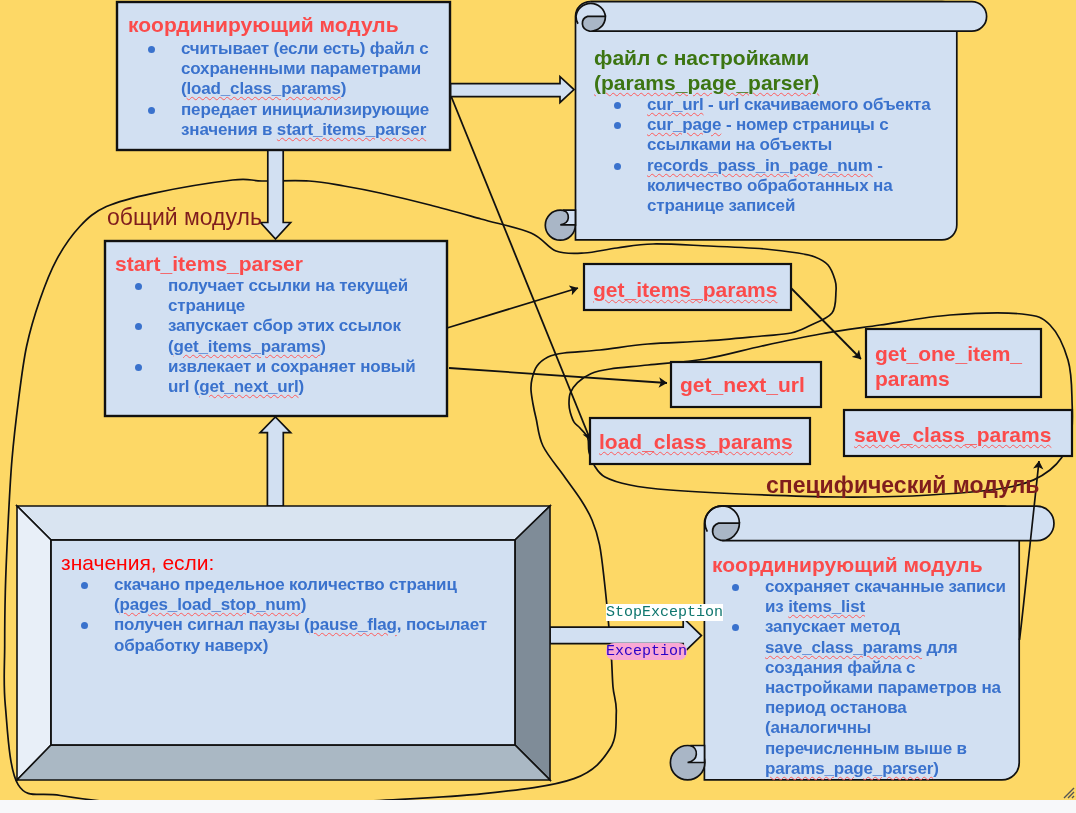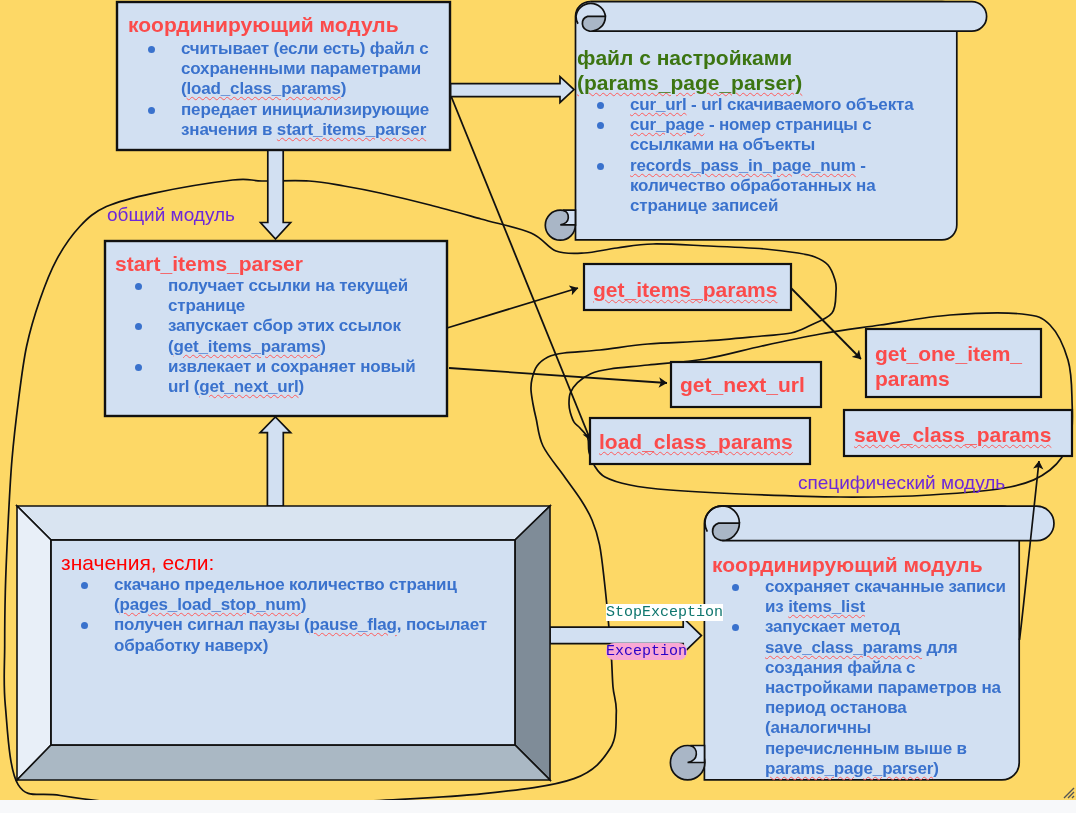--- a/index.html
+++ b/index.html
@@ -21,21 +21,21 @@
   .block{position:absolute;}
   .t-title{font-weight:bold;font-size:21px;line-height:25px;white-space:nowrap;}
   .t-gap{padding-bottom:2px;}
   .stopred{color:#ff0000;font-weight:normal;font-size:21px;}
   .blist{list-style:none;margin:0;padding:0;}
   .blist li{position:relative;padding-left:53px;font-weight:bold;font-size:17px;
             letter-spacing:-0.16px;line-height:20.2px;color:#3a72cd;white-space:nowrap;}
   .blist li::before{content:"";position:absolute;left:20px;top:7px;
             width:7px;height:7px;border-radius:50%;background:#3a72cd;}
   .mbox{font-weight:bold;font-size:21px;line-height:25px;color:#fb4b4b;}
-  .lbl{font-size:19px;color:#6d28d9;}
+  .lbl{font-size:23px;color:#7f1d1d;}
 </style>
 </head>
 <body>
 
 <div id="page">
   <div id="canvas">
     <svg id="shapes" viewBox="0 0 1076 800" xmlns="http://www.w3.org/2000/svg">
       <defs>
         <marker id="ah" viewBox="0 0 8.5 11" refX="8.3" refY="5.5" markerWidth="8.5" markerHeight="11" markerUnits="userSpaceOnUse" orient="auto-start-reverse">
           <path d="M0.2,0.3 L8.5,5.5 L0.2,10.7 L2.2,5.5 Z" fill="#111"></path>
@@ -112,21 +112,21 @@
     </svg>
 
     <div class="block" style="left:128px;top:12px;width:320px;">
       <div class="t-title t-gap red">координирующий модуль</div>
       <ul class="blist">
           <li>считывает (если есть) файл с<br>сохраненными параметрами<br>(<span class="spell">load_class_params</span>)</li>
           <li>передает инициализирующие<br>значения в <span class="spell">start_items_parser</span></li>
         </ul>
     </div>
 
-    <div class="block" style="left:577px;top:45px;width:370px;">
+    <div class="block" style="left:594px;top:45px;width:370px;">
       <div class="t-title green">файл с настройками</div>
       <div class="t-title green spell">(params_page_parser)</div>
       <ul class="blist">
           <li><span class="spell">cur_url</span> - url скачиваемого объекта</li>
           <li><span class="spell">cur_page</span> - номер страницы с<br>ссылками на объекты</li>
           <li><span class="spell">records_pass_in_page_num</span> -<br>количество обработанных на<br>странице записей</li>
         </ul>
     </div>
 
     <div class="block" style="left:115px;top:251px;width:330px;">
@@ -154,21 +154,21 @@
 
     <div class="block" style="left:712px;top:552px;width:300px;">
       <div class="t-title red">координирующий модуль</div>
       <ul class="blist">
           <li>сохраняет скачанные записи<br>из <span class="spell">items_list</span></li>
           <li>запускает метод<br><span class="spell">save_class_params</span> для<br>создания файла с<br>настройками параметров на<br>период останова<br>(аналогичны<br>перечисленным выше в<br><span class="spell">params_page_parser</span>)</li>
         </ul>
     </div>
 
     <div class="txt lbl" style="left:107px;top:204px;">общий модуль</div>
-    <div class="txt lbl" style="left:798px;top:472px;">специфический модуль</div>
+    <div class="txt lbl" style="left:766px;top:472px;font-weight:bold;">специфический модуль</div>
     <div class="txt mono" style="left:552px;top:583px;">
       <span class="mono-k">StopException</span><br>
       <span class="mono-b">Exception</span>
     </div>
 
     <svg class="resize-grip" viewBox="0 0 14 14">
       <path d="M13,3 L3,13 M13,7 L7,13 M13,11 L11,13" stroke="#555" stroke-width="1.4" fill="none"></path>
     </svg>
   </div>
 </div>

